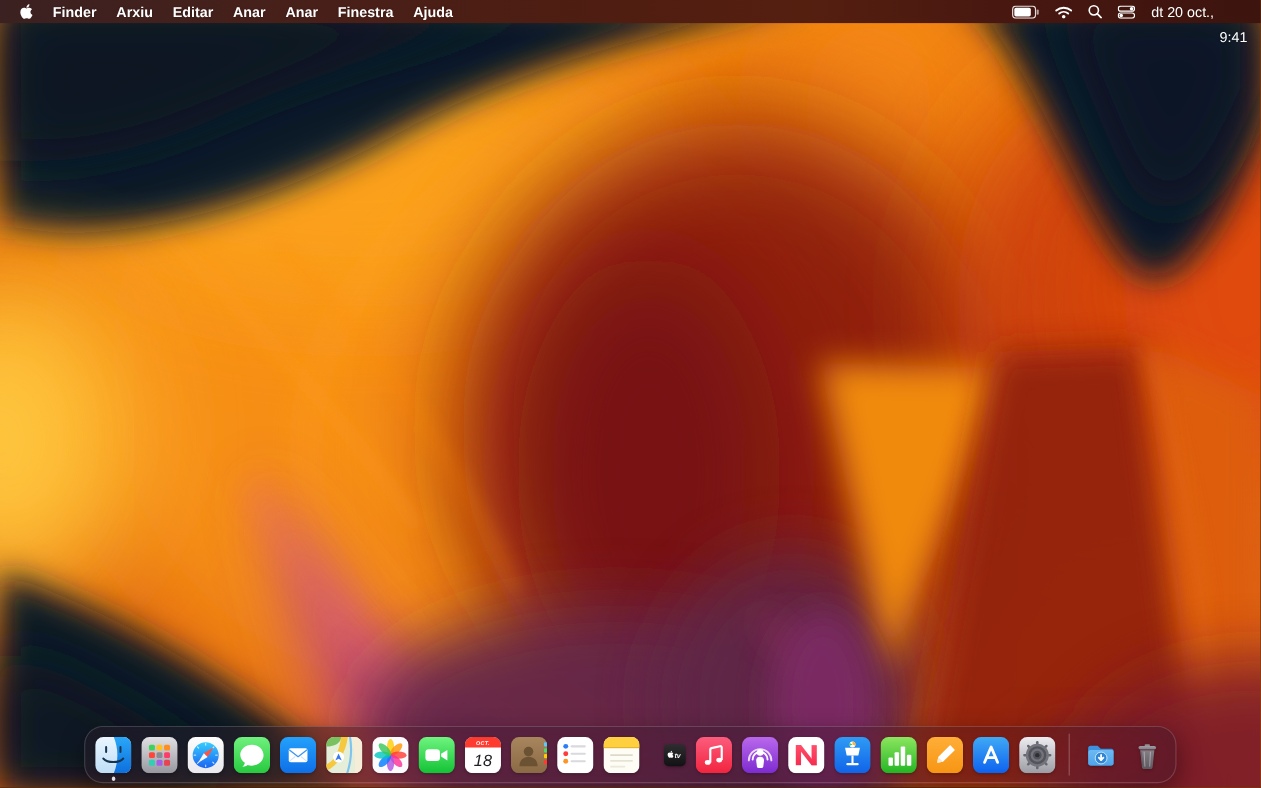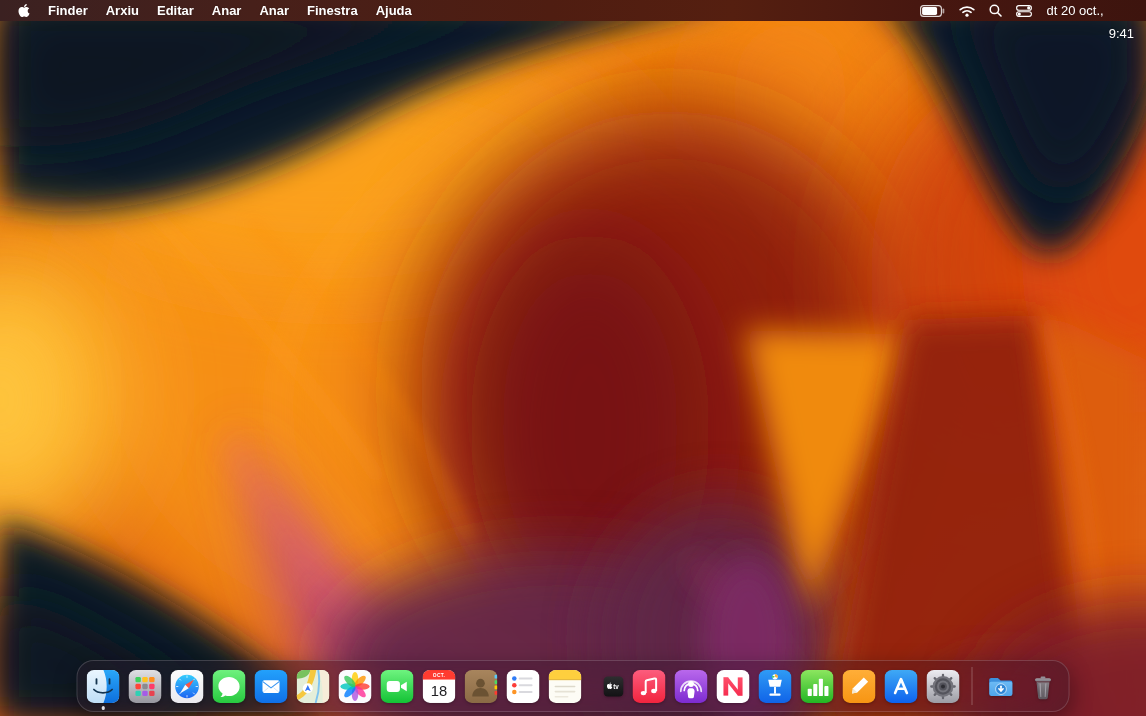--- a/index.html
+++ b/index.html
@@ -29,20 +29,21 @@
 
   
   .dock {
     position:absolute; bottom:4px; left:50%; transform:translateX(-50%); z-index:10;
     height:52px; display:flex; align-items:center; gap:9px; padding:0 9px;
     background:rgba(44,30,44,.42);
     border:1px solid rgba(255,255,255,.16);
     border-radius:17px;
     backdrop-filter: blur(26px) saturate(1.5);
     box-shadow:0 8px 22px rgba(0,0,0,.38);
+    font-style:italic;
   }
   .dock-item { position:relative; width:33px; height:33px; flex:0 0 auto; cursor:default; }
   .dock-item svg { display:block; filter:drop-shadow(0 1px 1.5px rgba(0,0,0,.28)); }
   .run-dot { position:absolute; left:50%; bottom:-7px; transform:translateX(-50%);
     width:3.5px; height:3.5px; border-radius:50%; background:rgba(235,235,240,.95); }
   .dock-divider { width:1px; height:38px; background:rgba(255,255,255,.26); margin:0 3px; flex:0 0 auto; }
 </style>
 </head>
 <body>
 

